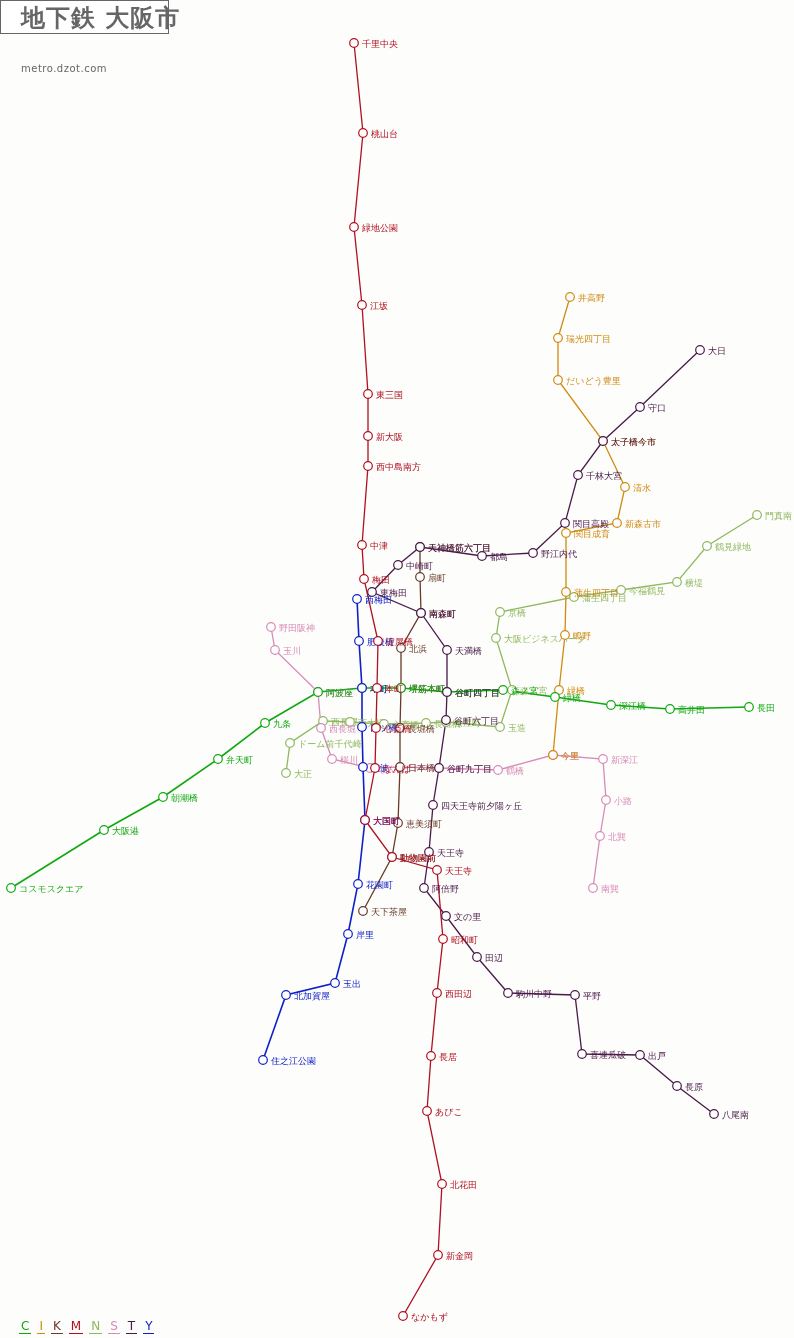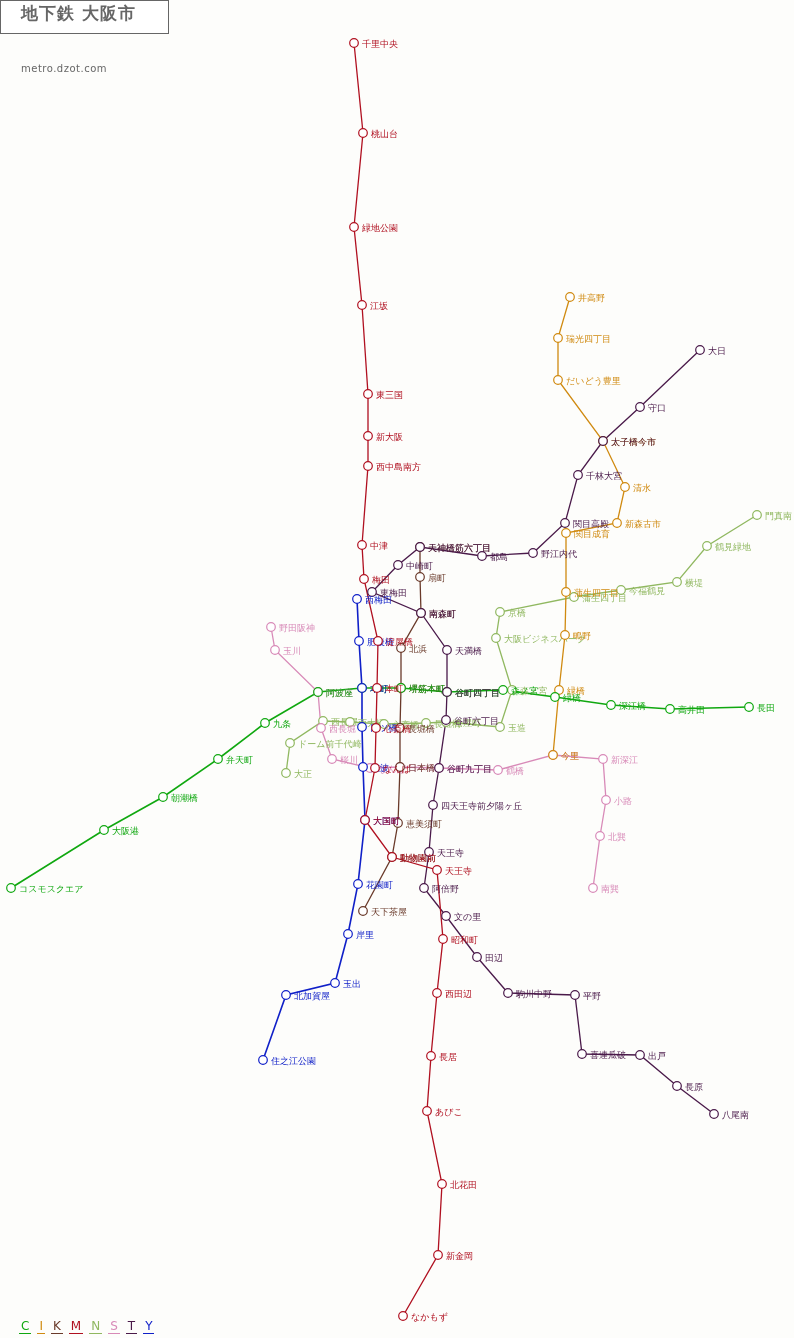--- a/index.html
+++ b/index.html
@@ -1,18 +1,18 @@
 <!DOCTYPE html>
 <html><head>
 <meta charset="utf-8">
 <style>
   html, body { margin:0; padding:0; background:#fdfdfb; }
   #root { position:relative; width:794px; height:1338px; overflow:hidden; background:#fdfdfb; font-family:"DejaVu Sans", sans-serif; }
   #title-box { position:absolute; left:0; top:0; width:169px; height:34px; border:1px solid #666; background:#fff; box-sizing:border-box; }
-  #title-main { position:absolute; left:20px; top:1px; font-size:17px; font-weight:bold; color:#666; letter-spacing:1px; white-space:nowrap; }
+  #title-main { position:absolute; left:20px; top:1px; font-size:24px; font-weight:bold; color:#666; letter-spacing:1px; white-space:nowrap; }
   #title-sub { position:absolute; left:20px; top:22px; font-size:10px; color:#666; letter-spacing:0.5px;margin-top:40px; }
   svg#map { position:absolute; left:0; top:0; }
   .stn { fill:#fff; stroke-width:1.2; }
   .lbl { font-size:9px; font-family:"DejaVu Sans", sans-serif; }
   #legend { position:absolute; left:19px; top:1320px; display:flex; gap:6px; font-size:12px; font-family:"DejaVu Sans", sans-serif; }
   #legend span { display:inline-block; border-bottom:1px solid currentColor; padding:0 2px; line-height:13px; cursor:pointer; }
 </style>
 </head>
 <body>
 

